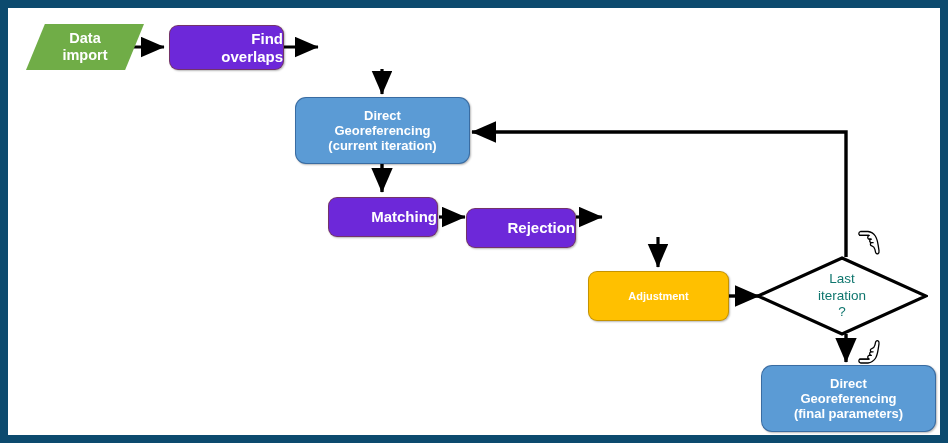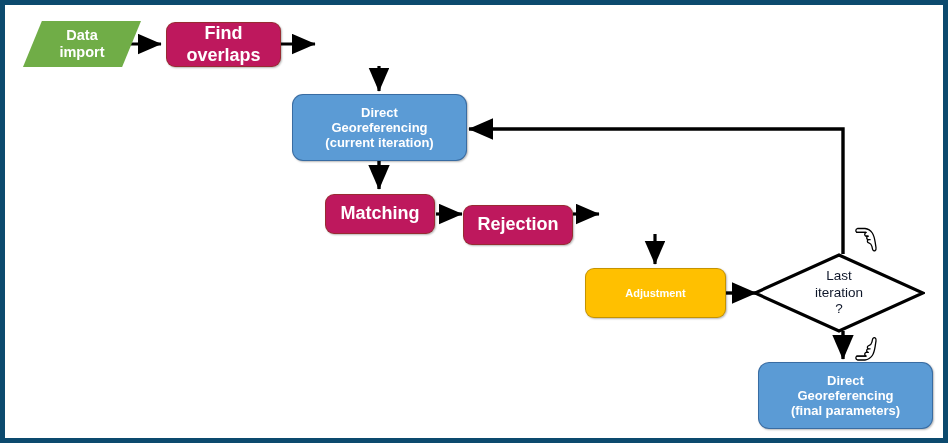--- a/index.html
+++ b/index.html
@@ -7,43 +7,44 @@
     margin: 0;
     padding: 0;
     background: #ffffff;
   }
   #canvas {
     position: relative;
     width: 948px;
     height: 443px;
     background: #ffffff;
     box-sizing: border-box;
-    border: 5px solid #0c4a6e;
+    border: 8px solid #0c4a6e;
     overflow: hidden;
     font-family: "Liberation Sans", sans-serif;
   }
   .node {
     position: absolute;
     box-sizing: border-box;
     display: flex;
     align-items: center;
     justify-content: center;
     text-align: center;
     color: #ffffff;
     font-weight: bold;
     line-height: 1.18;
     z-index: 3;
   }
   .node .lbl { display: block; width: 100%; }
   .proc {
     border-radius: 9px;
     border: 1px solid rgba(120,60,15,0.55);
-    background: #be185d;
-    font-size: 18px;
+    background: #6d28d9;
+    font-size: 15px;
     box-shadow: 1px 1px 2px rgba(0,0,0,0.28);
+    text-align: right;
   }
   .blue {
     border-radius: 11px;
     border: 1px solid rgba(30,70,120,0.55);
     background: #5B9BD5;
     font-size: 13px;
     box-shadow: 1px 1px 2px rgba(0,0,0,0.28);
     justify-content: flex-end;
   }
   .yellow {
@@ -56,21 +57,21 @@
   .parallelogram {
     background: #70AD47;
     font-size: 14.5px;
     clip-path: polygon(16% 0%, 100% 0%, 84% 100%, 0% 100%);
     border: 0;
     filter: drop-shadow(1px 1px 1px rgba(0,0,0,0.3));
   }
   .decision {
     position: absolute;
     z-index: 3;
-    color: #0f172a;
+    color: #0f766e;
     font-size: 13.5px;
     font-weight: normal;
     display: flex;
     align-items: center;
     justify-content: center;
     text-align: center;
     line-height: 1.25;
   }
   .decision .diamondsvg {
     position: absolute;

